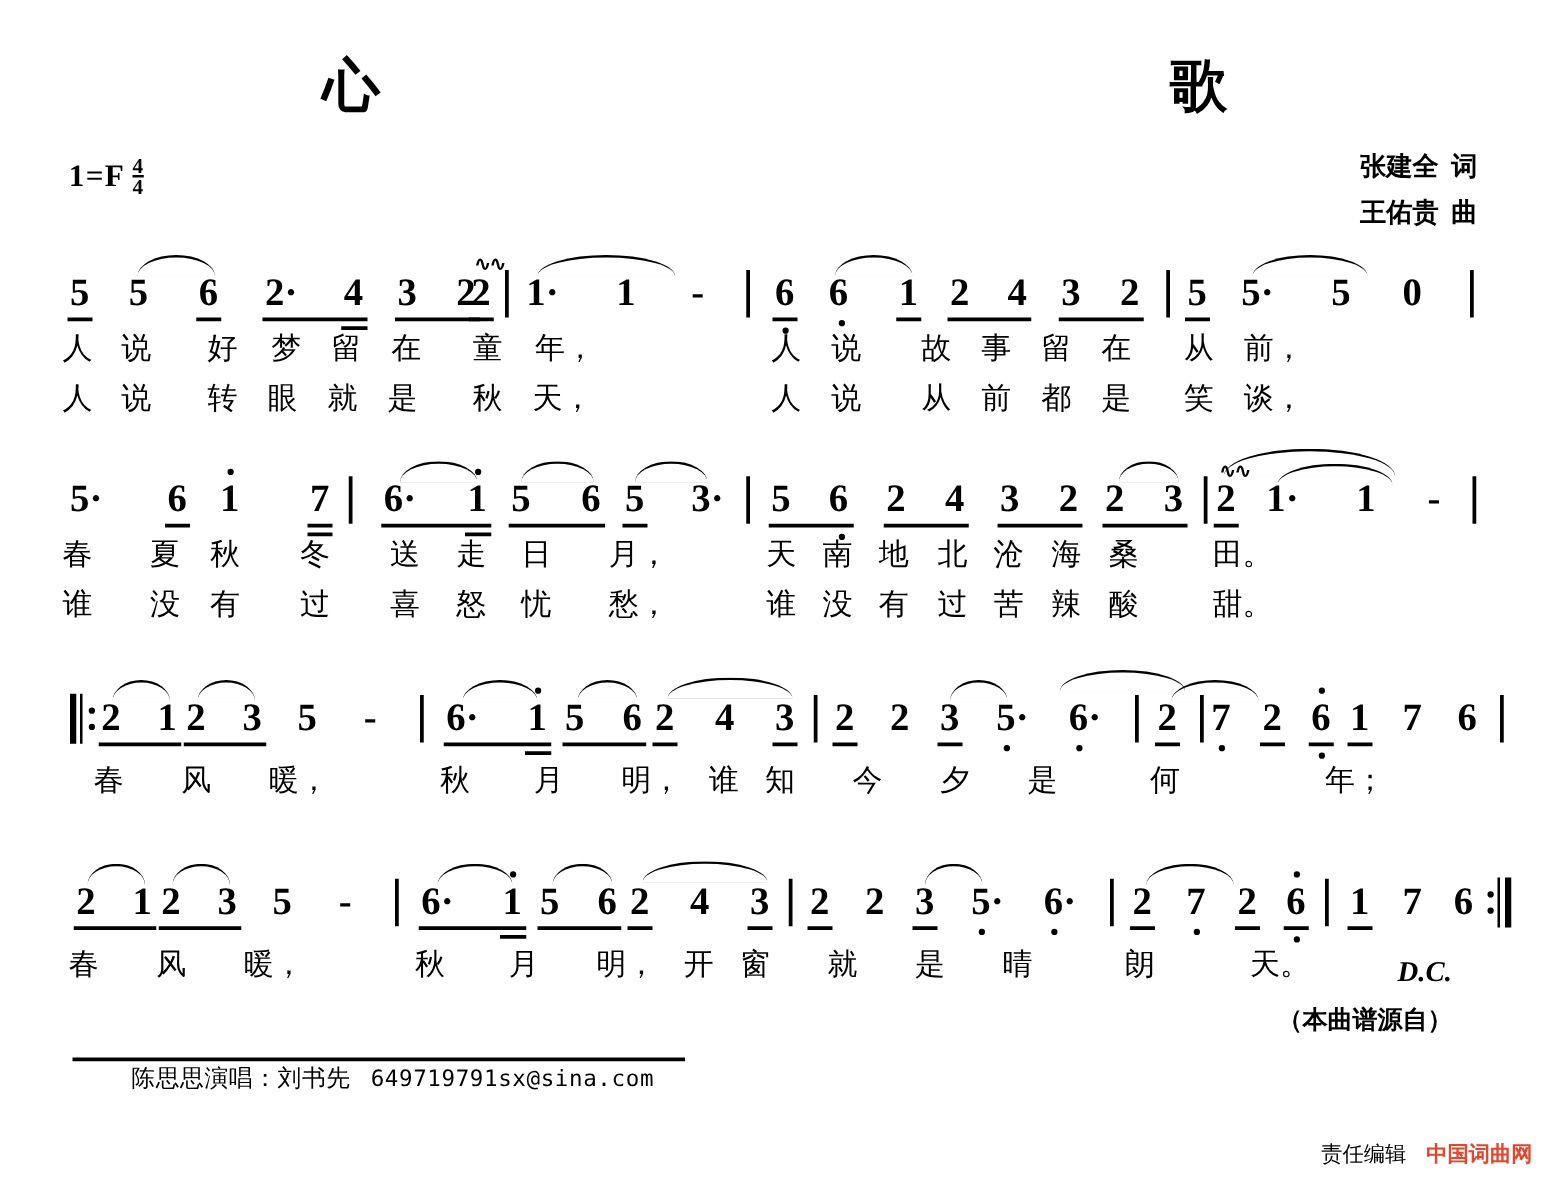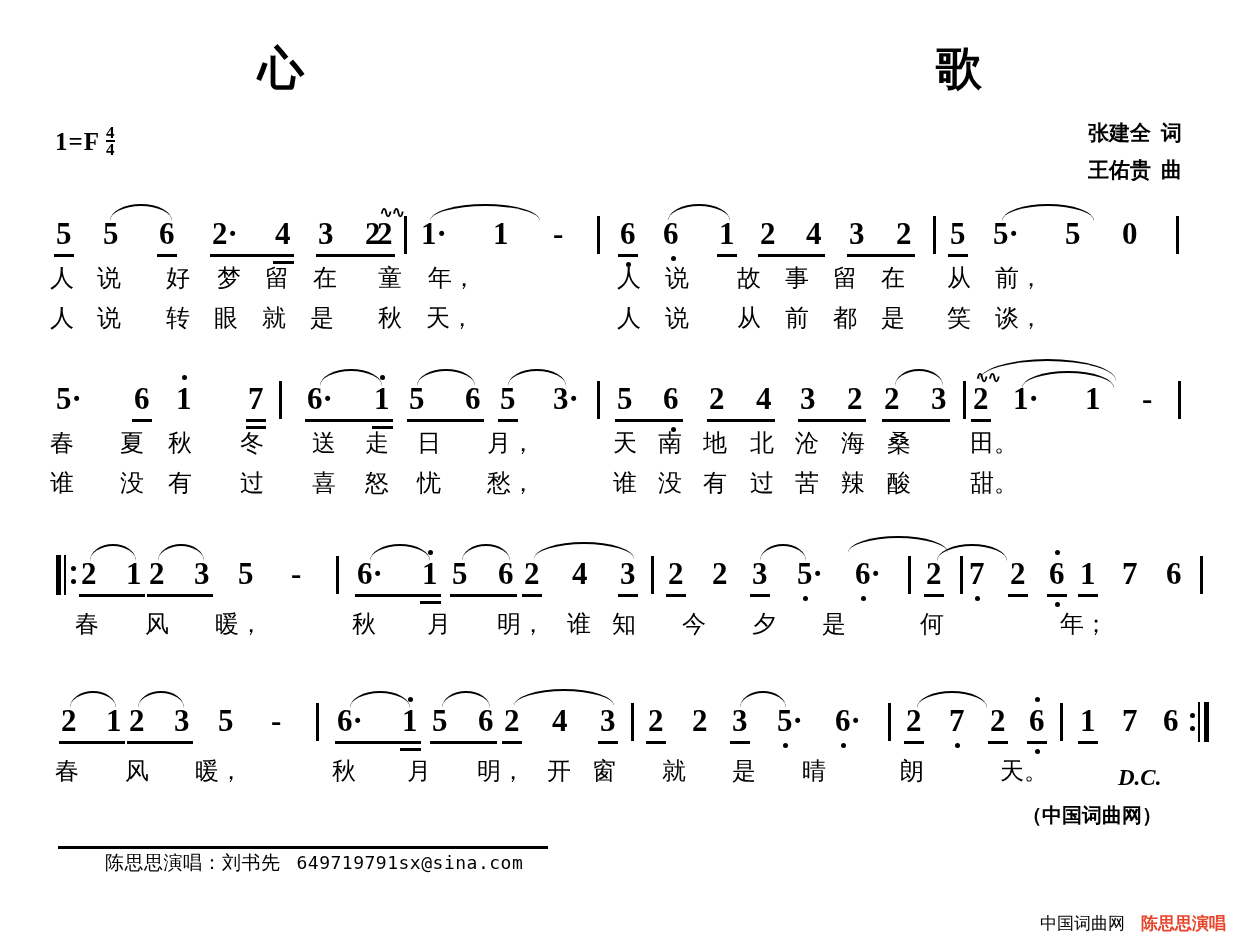--- a/index.html
+++ b/index.html
@@ -626,18 +626,18 @@
     <span class="ly" style="left:592px;">窗</span>
     <span class="ly" style="left:662px;">就</span>
     <span class="ly" style="left:732px;">是</span>
     <span class="ly" style="left:802px;">晴</span>
     <span class="ly" style="left:900px;">朗</span>
     <span class="ly" style="left:1000px;">天。</span>
   </div>
 </div>
 
 <div class="dc" style="left:1118px;top:765px;">D.C.</div>
-<div class="singer" style="left:1022px;top:802px;">（中国词曲网）</div>
+<div class="singer" style="left:1022px;top:802px;">（本曲谱源自）</div>
 
 <div class="footrule"></div>
 <div class="footer-text"><span>陈思思演唱：刘书先</span><span class="footer-mono" style="margin-left:16px;">649719791sx@sina.com</span></div>
 
-<div class="source"><span>中国词曲网</span><span class="site" style="margin-left:16px;">陈思思演唱</span></div>
+<div class="source"><span>责任编辑</span><span class="site" style="margin-left:16px;">中国词曲网</span></div>
 
 </body></html>

